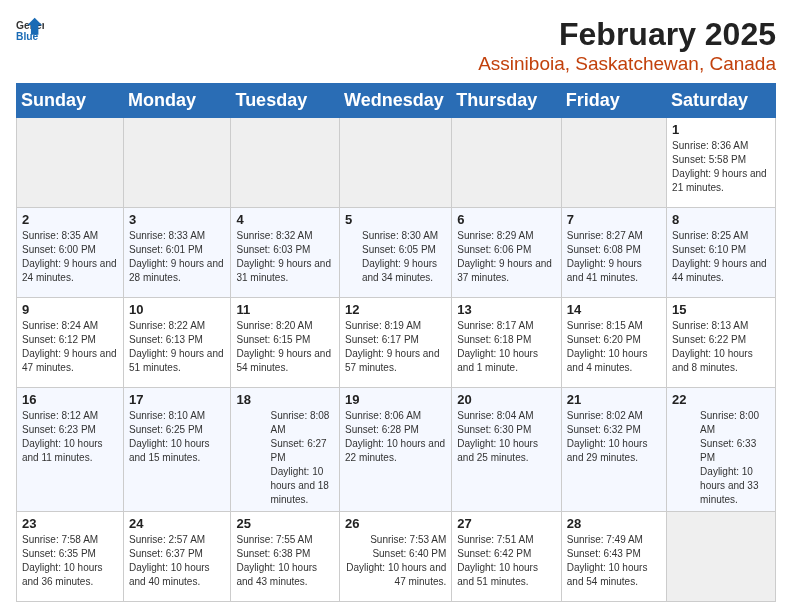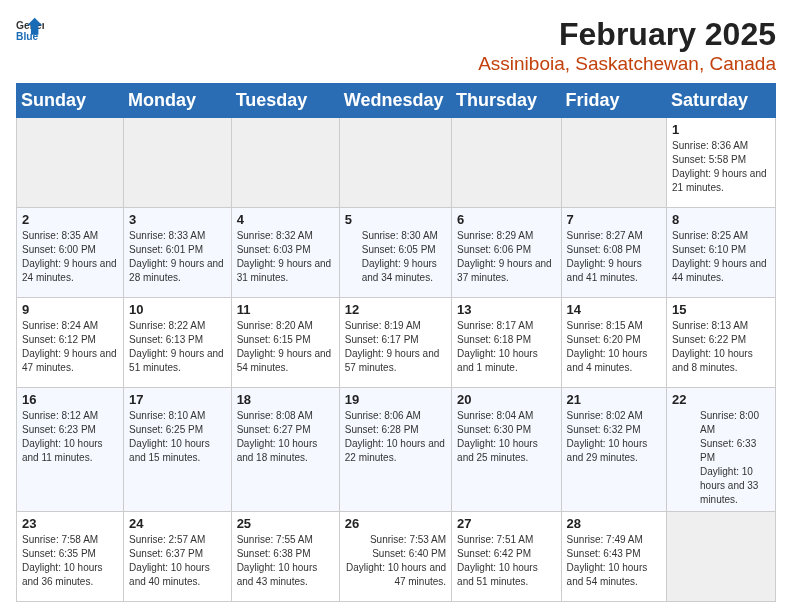--- a/index.html
+++ b/index.html
@@ -226,21 +226,21 @@
 Daylight: 10 hours and 11 minutes.</div>
         </td>
         <td>
           <span class="day-number">17</span>
           <div class="day-detail" style="white-space: pre-line;">Sunrise: 8:10 AM
 Sunset: 6:25 PM
 Daylight: 10 hours and 15 minutes.</div>
         </td>
         <td>
           <span class="day-number">18</span>
-          <div class="day-detail" style="white-space: pre-line;">Sunrise: 8:08 AM
+          <div class="day-detail" style="white-space: pre-line; margin-left: 34px;">Sunrise: 8:08 AM
 Sunset: 6:27 PM
 Daylight: 10 hours and 18 minutes.</div>
         </td>
         <td>
           <span class="day-number">19</span>
           <div class="day-detail" style="white-space: pre-line;">Sunrise: 8:06 AM
 Sunset: 6:28 PM
 Daylight: 10 hours and 22 minutes.</div>
         </td>
         <td>

